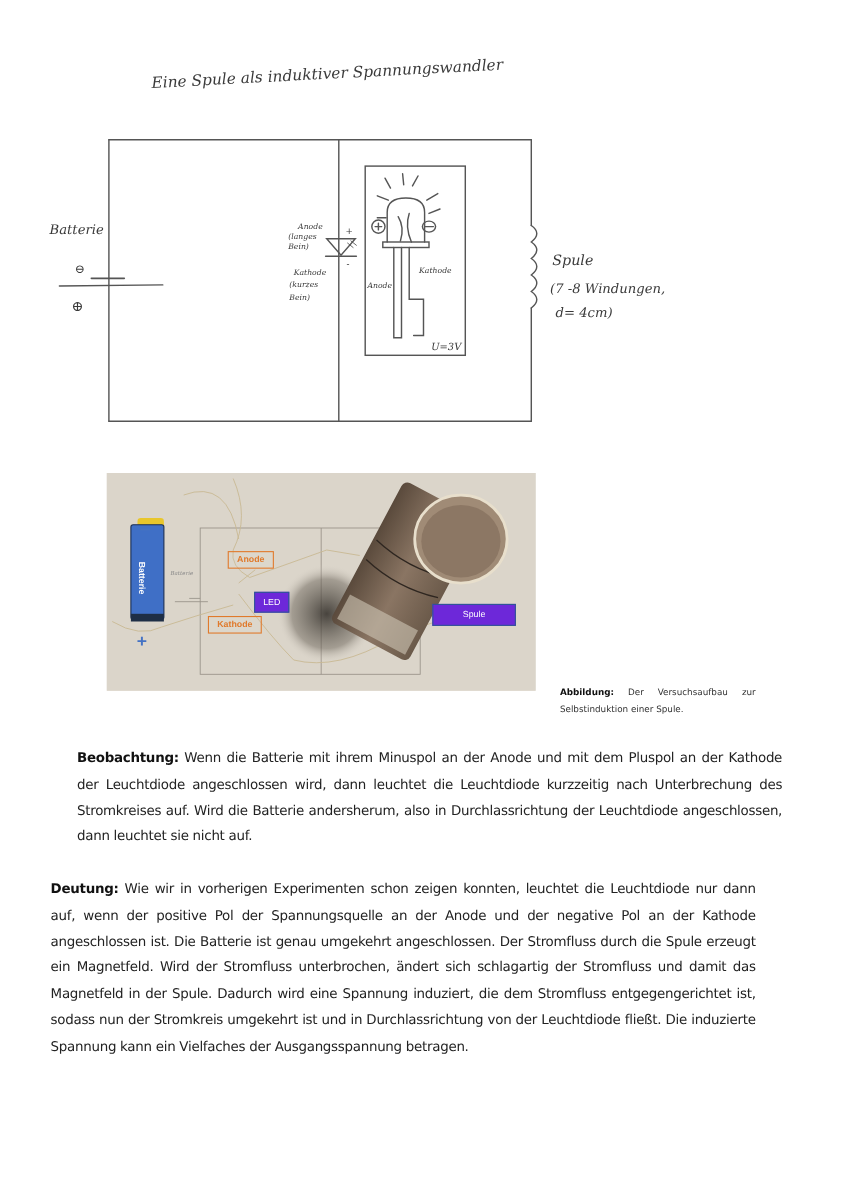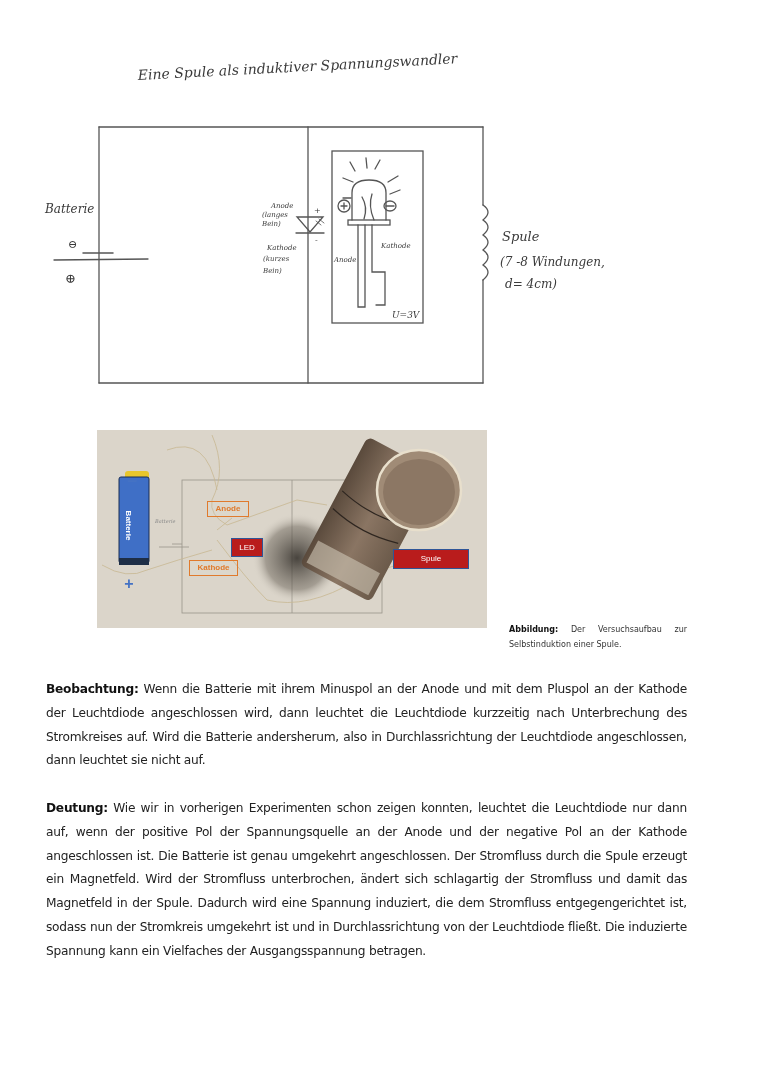--- a/index.html
+++ b/index.html
@@ -4,21 +4,21 @@
 <style>
   html, body { margin:0; padding:0; background:#ffffff; }
   body { width:781px; height:1076px; position:relative; overflow:hidden; font-family:"DejaVu Sans", sans-serif; color:#1a1a1a; }
   .sketch { position:absolute; left:0; top:0; width:781px; height:420px; }
   .sketch svg { position:absolute; left:0; top:0; }
   .hand { font-family:"DejaVu Serif", serif; font-style:italic; fill:#3a3a3a; }
   .photo { position:absolute; left:97px; top:430px; width:390px; height:198px; background:#dcd6cc; overflow:hidden; }
   .photo svg { position:absolute; left:0; top:0; }
   .lbl { position:absolute; font-family:"Liberation Sans", sans-serif; font-size:8px; text-align:center; line-height:1; display:flex; align-items:center; justify-content:center; }
   .lbl-orange { border:1.5px solid #e07a2c; color:#e07a2c; font-weight:bold; background:rgba(255,255,255,0.05); }
-  .lbl-blue { background:#b91c1c; color:#fff; border:1px solid #2f5597; }
+  .lbl-blue { background:#6d28d9; color:#fff; border:1px solid #2f5597; }
   .batt-label { position:absolute; left:22px; top:60px; width:20px; height:70px; display:flex; align-items:center; justify-content:center; }
   .batt-label span { transform:rotate(90deg); color:#fff; font-family:"Liberation Sans", sans-serif; font-size:8px; font-weight:bold; white-space:nowrap; }
   .caption { position:absolute; left:509px; top:622px; width:178px; font-family:"DejaVu Sans", sans-serif; font-size:8px; line-height:15px; color:#333; text-align:justify; text-align-last:left; }
   .caption b { color:#111; }
   .para { position:absolute; left:46px; width:641px; font-family:"DejaVu Sans", sans-serif; font-size:12.2px; line-height:23.8px; text-align:justify; color:#222; letter-spacing:-0.25px; }
   .para b { color:#111; }
 </style>
 </head>
 <body>
 
@@ -132,15 +132,15 @@
       <span>Batterie</span>
     </div>
   <span class="lbl lbl-orange" style="left:110px;top:71px;width:40px;height:14px;">Anode</span>
   <span class="lbl lbl-orange" style="left:92px;top:130px;width:47px;height:14px;">Kathode</span>
   <span class="lbl lbl-blue" style="left:134px;top:108px;width:30px;height:17px;font-size:8px;">LED</span>
   <span class="lbl lbl-blue" style="left:296px;top:119px;width:74px;height:18px;font-size:8px;">Spule</span>
 </div>
 
 <div class="caption"><b>Abbildung:</b><span> Der Versuchsaufbau zur Selbstinduktion einer Spule.</span></div>
 
-<div class="para" style="top:678px;"><b>Beobachtung:</b><span> Wenn die Batterie mit ihrem Minuspol an der Anode und mit dem Pluspol an der Kathode der Leuchtdiode angeschlossen wird, dann leuchtet die Leuchtdiode kurzzeitig nach Unterbrechung des Stromkreises auf. Wird die Batterie andersherum, also in Durchlassrichtung der Leuchtdiode angeschlossen, dann leuchtet sie nicht auf.</span></div>
+<div class="para" style="top:678px;margin-left:24px;"><b>Beobachtung:</b><span> Wenn die Batterie mit ihrem Minuspol an der Anode und mit dem Pluspol an der Kathode der Leuchtdiode angeschlossen wird, dann leuchtet die Leuchtdiode kurzzeitig nach Unterbrechung des Stromkreises auf. Wird die Batterie andersherum, also in Durchlassrichtung der Leuchtdiode angeschlossen, dann leuchtet sie nicht auf.</span></div>
 
 <div class="para" style="top:797px;"><b>Deutung:</b><span> Wie wir in vorherigen Experimenten schon zeigen konnten, leuchtet die Leuchtdiode nur dann auf, wenn der positive Pol der Spannungsquelle an der Anode und der negative Pol an der Kathode angeschlossen ist. Die Batterie ist genau umgekehrt angeschlossen. Der Stromfluss durch die Spule erzeugt ein Magnetfeld. Wird der Stromfluss unterbrochen, ändert sich schlagartig der Stromfluss und damit das Magnetfeld in der Spule. Dadurch wird eine Spannung induziert, die dem Stromfluss entgegengerichtet ist, sodass nun der Stromkreis umgekehrt ist und in Durchlassrichtung von der Leuchtdiode fließt. Die induzierte Spannung kann ein Vielfaches der Ausgangsspannung betragen.</span></div>
 
 </body></html>

